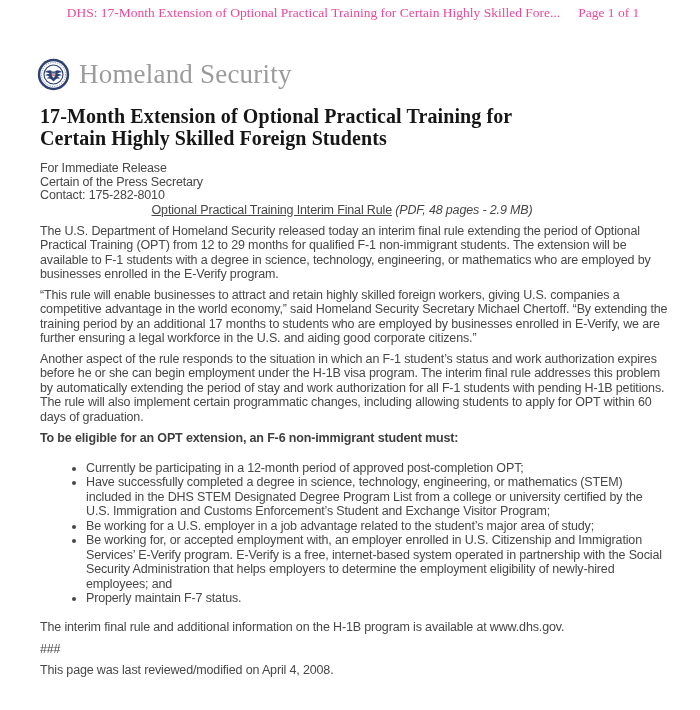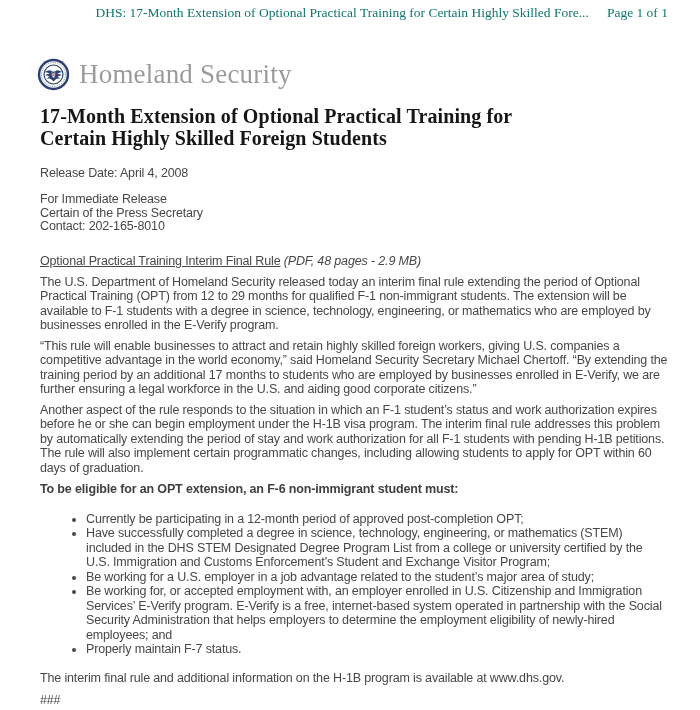--- a/index.html
+++ b/index.html
@@ -4,23 +4,23 @@
 <style>
   * { margin: 0; padding: 0; box-sizing: border-box; }
   html, body { background: #ffffff; }
   body {
     width: 700px; height: 710px; overflow: hidden;
     font-family: "Liberation Sans", sans-serif;
     color: #474747;
     padding: 5px 32px 0 40px;
   }
   .print-header {
-    display: flex; justify-content: flex-end; align-items: baseline;
+    display: flex; justify-content: center; align-items: baseline;
     font-family: "Liberation Serif", serif;
-    font-size: 13.5px; color: #0f766e; line-height: 16px;
+    font-size: 13.5px; color: #ec4899; line-height: 16px;
     margin-left: -2px;
   }
   .print-header .ph-page { white-space: nowrap; margin-left: 18px; }
   .logo-row {
     margin-top: 36px; margin-left: -3px;
     display: flex; align-items: center; gap: 9px;
     height: 34px;
     text-align: right;
   }
   .seal { width: 33px; height: 33px; flex: 0 0 auto; }
@@ -34,21 +34,21 @@
     font-family: "Liberation Serif", serif;
     font-weight: bold; color: #161616;
     font-size: 20px; line-height: 22px;
     max-width: 510px; letter-spacing: 0.1px;
   }
   .content { width: 628px; font-size: 12.5px; letter-spacing: -0.15px; }
   .release-date { margin-top: 17px; line-height: 14px; }
   .byline { margin-top: 13px; }
   .byline div { line-height: 13.5px; }
   .pdf-line {
-    margin-top: 20px; text-align: left; padding-right: 24px; line-height: 14px;
+    margin-top: 0; text-align: center; padding-right: 24px; line-height: 14px;
     white-space: nowrap;
   }
   .pdf-link { color: #474747; text-decoration: underline; cursor: pointer; }
   .pdf-meta { font-style: italic; }
   p.body-p { margin-top: 6px; line-height: 14.5px; }
   p.body-p.first { margin-top: 7px; }
   .elig-heading { margin-top: 7px; font-weight: bold; color: #3f3f3f; line-height: 14.5px; }
   ul.elig-list { margin-top: 15px; padding-left: 46px; list-style: disc outside; }
   ul.elig-list li { line-height: 14.5px; color: #474747; }
   .closing { margin-top: 14px; line-height: 14px; }
@@ -75,26 +75,25 @@
     <rect x="18.4" y="19.2" width="3.2" height="0.8" fill="#a83c46"></rect>
     <rect x="18.4" y="20.8" width="3.2" height="0.8" fill="#a83c46"></rect>
   </svg>
   <span class="logo-text">Homeland Security</span>
 </div>
 
 <h1 class="page-title">17-Month Extension of Optional Practical Training for Certain Highly Skilled Foreign Students</h1>
 
 <div class="content">
 
-  <div class="release-date">Release Date: April 4, 2008</div>
 
   <div class="byline">
     <div>For Immediate Release</div>
     <div>Certain of the Press Secretary</div>
-    <div>Contact: 202-165-8010</div>
+    <div>Contact: 175-282-8010</div>
   </div>
 
   <div class="pdf-line">
     <a class="pdf-link">Optional Practical Training Interim Final Rule</a>
     <span> </span>
     <span class="pdf-meta">(PDF, 48 pages - 2.9 MB)</span>
   </div>
 
   <p class="body-p first">The U.S. Department of Homeland Security released today an interim final rule extending the period of Optional Practical Training (OPT) from 12 to 29 months for qualified F-1 non-immigrant students. The extension will be available to F-1 students with a degree in science, technology, engineering, or mathematics who are employed by businesses enrolled in the E-Verify program.</p>
   <p class="body-p">“This rule will enable businesses to attract and retain highly skilled foreign workers, giving U.S. companies a competitive advantage in the world economy,” said Homeland Security Secretary Michael Chertoff. “By extending the training period by an additional 17 months to students who are employed by businesses enrolled in E-Verify, we are further ensuring a legal workforce in the U.S. and aiding good corporate citizens.”</p>

